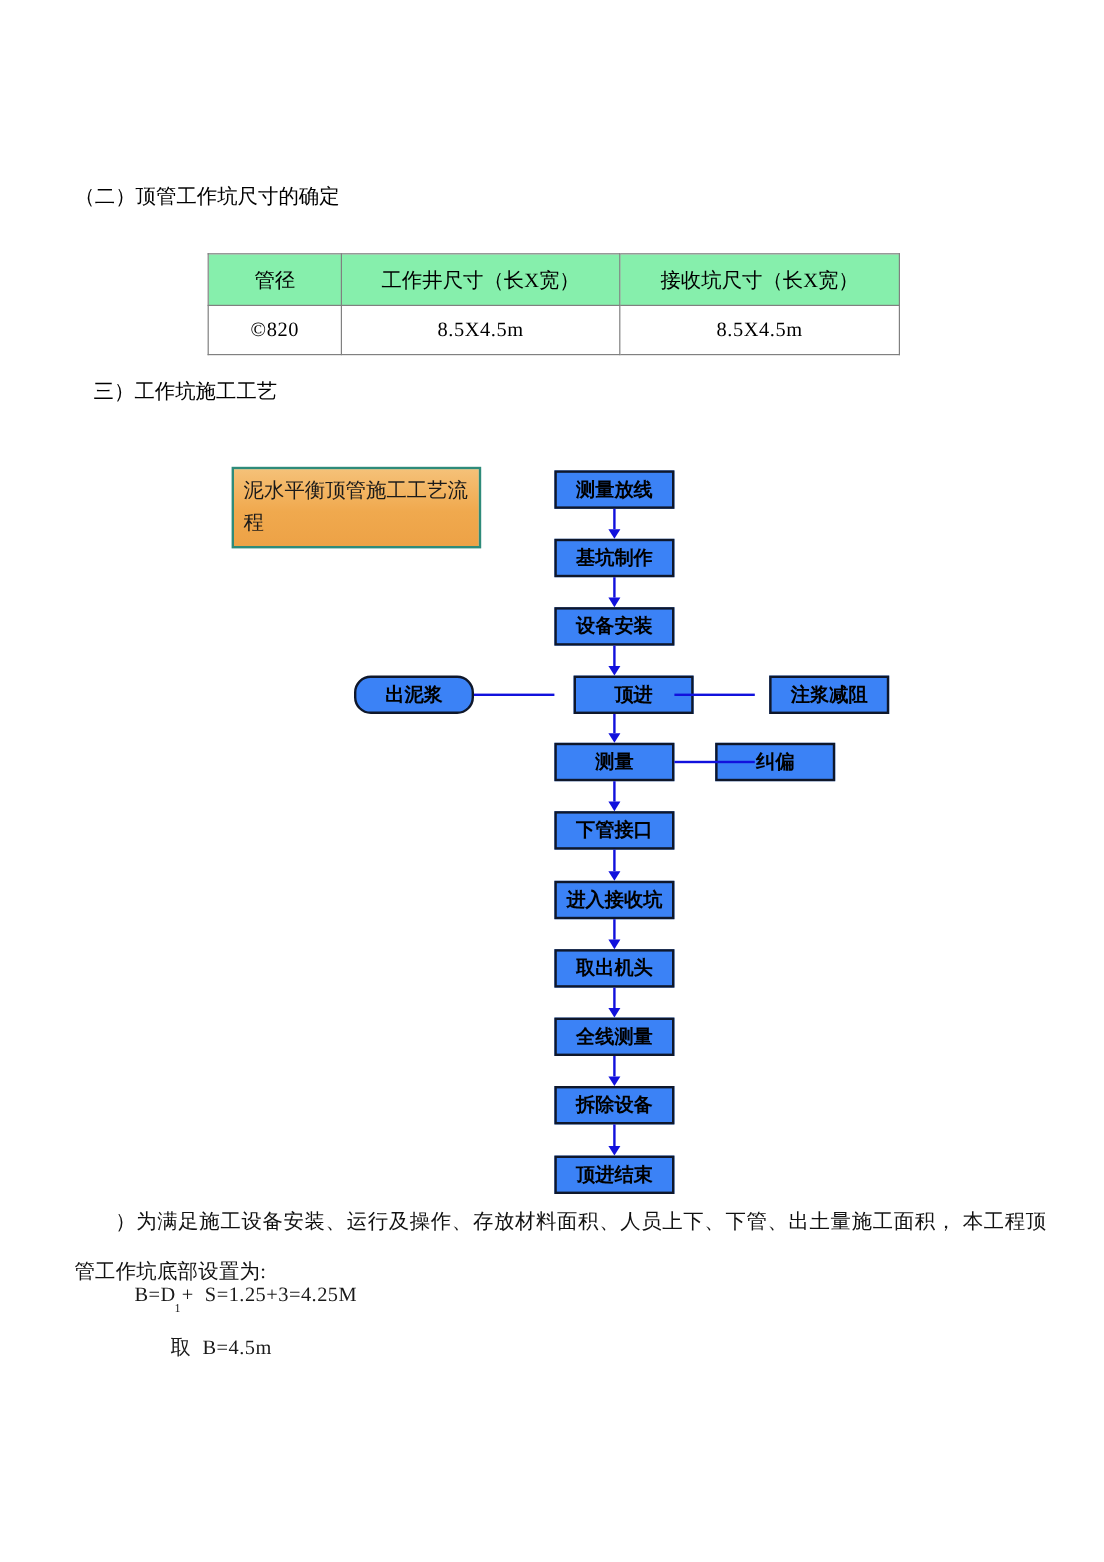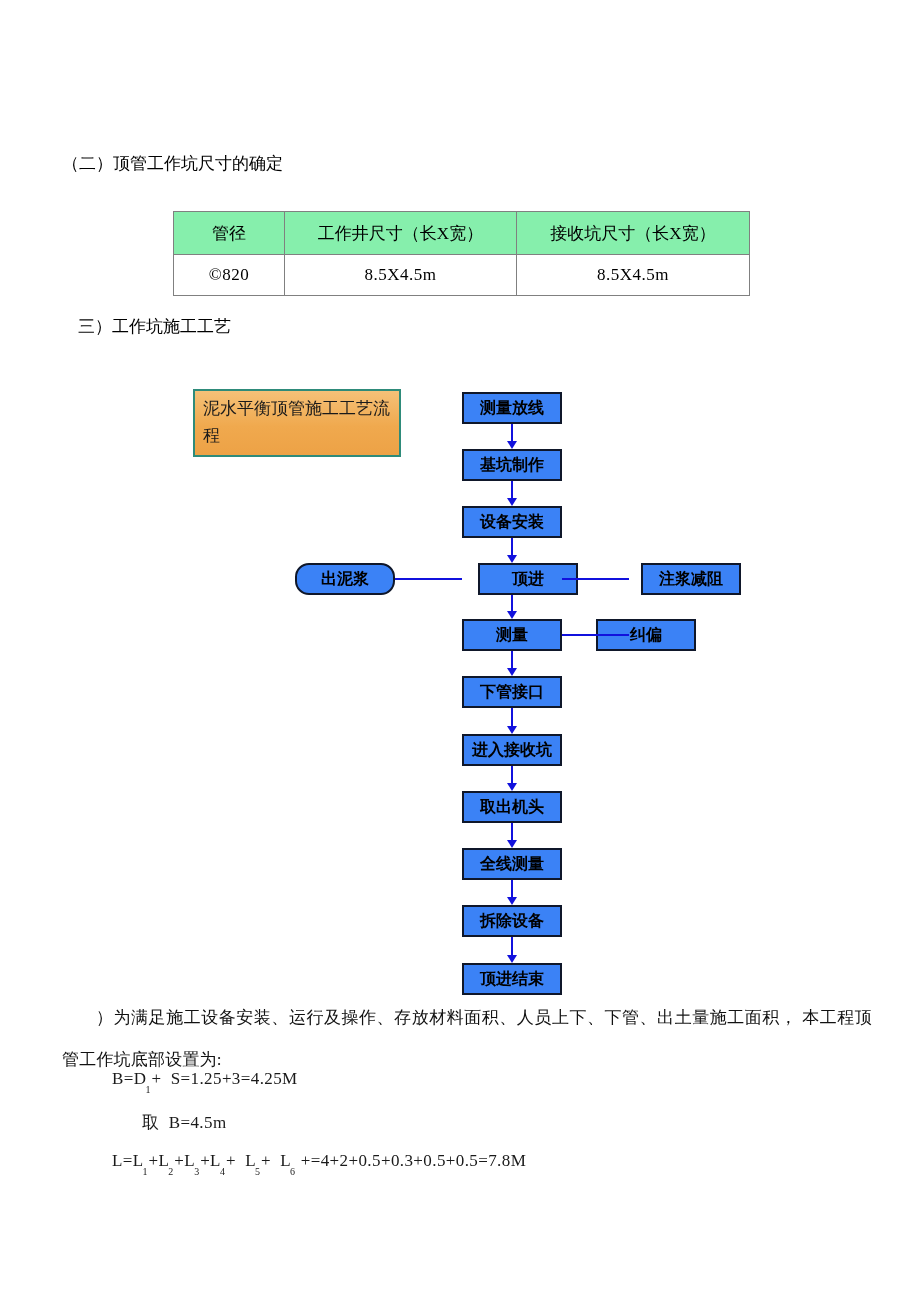--- a/index.html
+++ b/index.html
@@ -244,15 +244,14 @@
 
   <div class="para" style="left:62px; top:997px; width:810px; text-indent:34px; text-align:justify;">
     <span>）为满足施工设备安装、运行及操作、存放材料面积、人员上下、下管、出土量施工面积，</span>
     <span class="l2">本工程顶管工作坑底部设置为:</span>
   </div>
 
   <div class="formula f1"><span>B=D</span><span class="sub">1</span><span>+  S=1.25+3=4.25M</span></div>
 
   <div class="formula f2">取  B=4.5m</div>
 
-  <div class="formula f3"><span>L=L</span><span class="sub">1</span><span>+L</span><span class="sub">2</span><span>+L</span><span class="sub">3</span><span>+L</span><span class="sub">4</span><span>+  L</span><span class="sub">5</span><span>+  L</span><span class="sub">6</span><span> +=4+2+0.5+0.3+0.5+0.5=7.8M</span></div>
 
 </div>
 
 </body></html>

